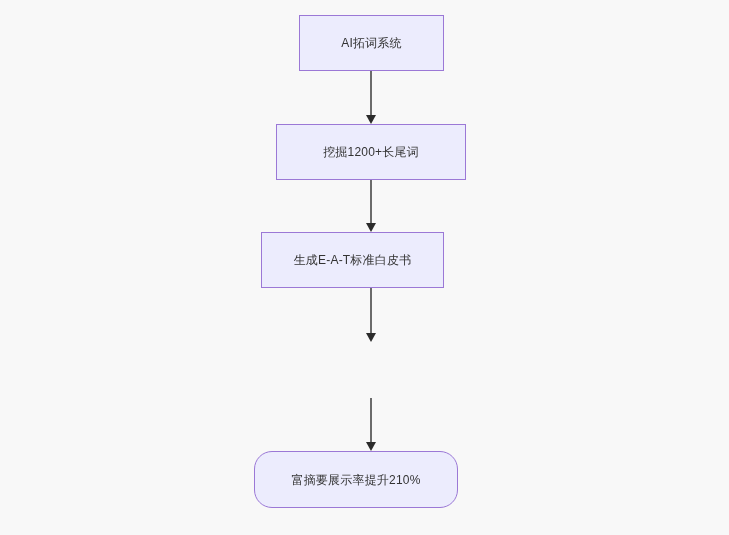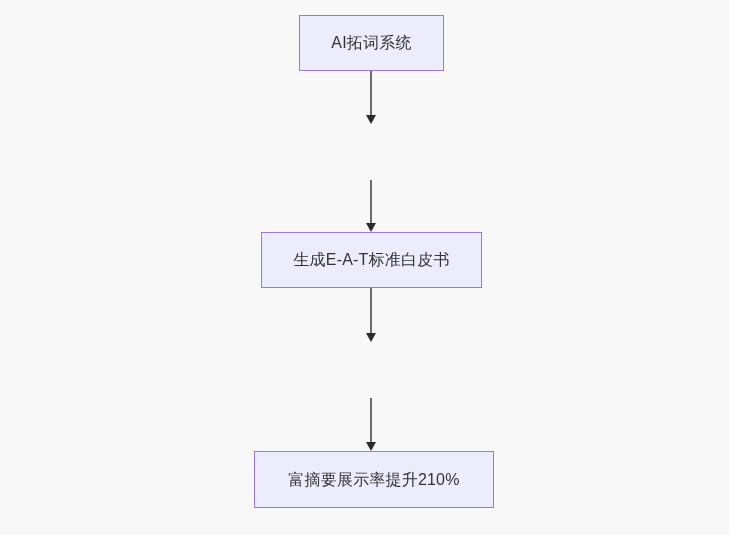--- a/index.html
+++ b/index.html
@@ -18,21 +18,21 @@
     position: relative;
     width: 729px;
     height: 535px;
   }
   .node {
     position: absolute;
     box-sizing: border-box;
     background: #ececfd;
     border: 1.6px solid #9b78d6;
     color: #333333;
-    font-size: 16px;
+    font-size: 12px;
     line-height: 1;
     display: flex;
     align-items: center;
     justify-content: center;
     text-align: center;
     white-space: nowrap;
     letter-spacing: 0.2px;
   }
   .node-label {
     display: block;
@@ -65,38 +65,41 @@
 
   <div class="node" style="left:299px; top:15px; width:145px; height:56px;">
     <span class="node-label">AI拓词系统</span>
   </div>
 
   <div class="edge" style="left:370px; top:71px; width:2px; height:53px;">
     <div class="edge-line" style="height:45px;"></div>
     <div class="edge-head" style="top:44px;"></div>
   </div>
 
+  <div class="node" style="left:276px; top:124px; width:190px; height:56px;">
+    <span class="node-label">挖掘1200+长尾词</span>
+  </div>
 
   <div class="edge" style="left:370px; top:180px; width:2px; height:52px;">
     <div class="edge-line" style="height:44px;"></div>
     <div class="edge-head" style="top:43px;"></div>
   </div>
 
-  <div class="node" style="left:261px; top:232px; width:221px; height:56px;">
+  <div class="node" style="left:261px; top:232px; width:183px; height:56px;">
     <span class="node-label">生成E-A-T标准白皮书</span>
   </div>
 
   <div class="edge" style="left:370px; top:288px; width:2px; height:54px;">
     <div class="edge-line" style="height:46px;"></div>
     <div class="edge-head" style="top:45px;"></div>
   </div>
 
 
   <div class="edge" style="left:370px; top:398px; width:2px; height:53px;">
     <div class="edge-line" style="height:45px;"></div>
     <div class="edge-head" style="top:44px;"></div>
   </div>
 
-  <div class="node" style="left:254px; top:451px; width:240px; height:57px;">
+  <div class="node" style="left:254px; top:451px; width:204px; height:57px;border-radius:18px;">
     <span class="node-label">富摘要展示率提升210%</span>
   </div>
 
 </div>
 
 </body></html>

